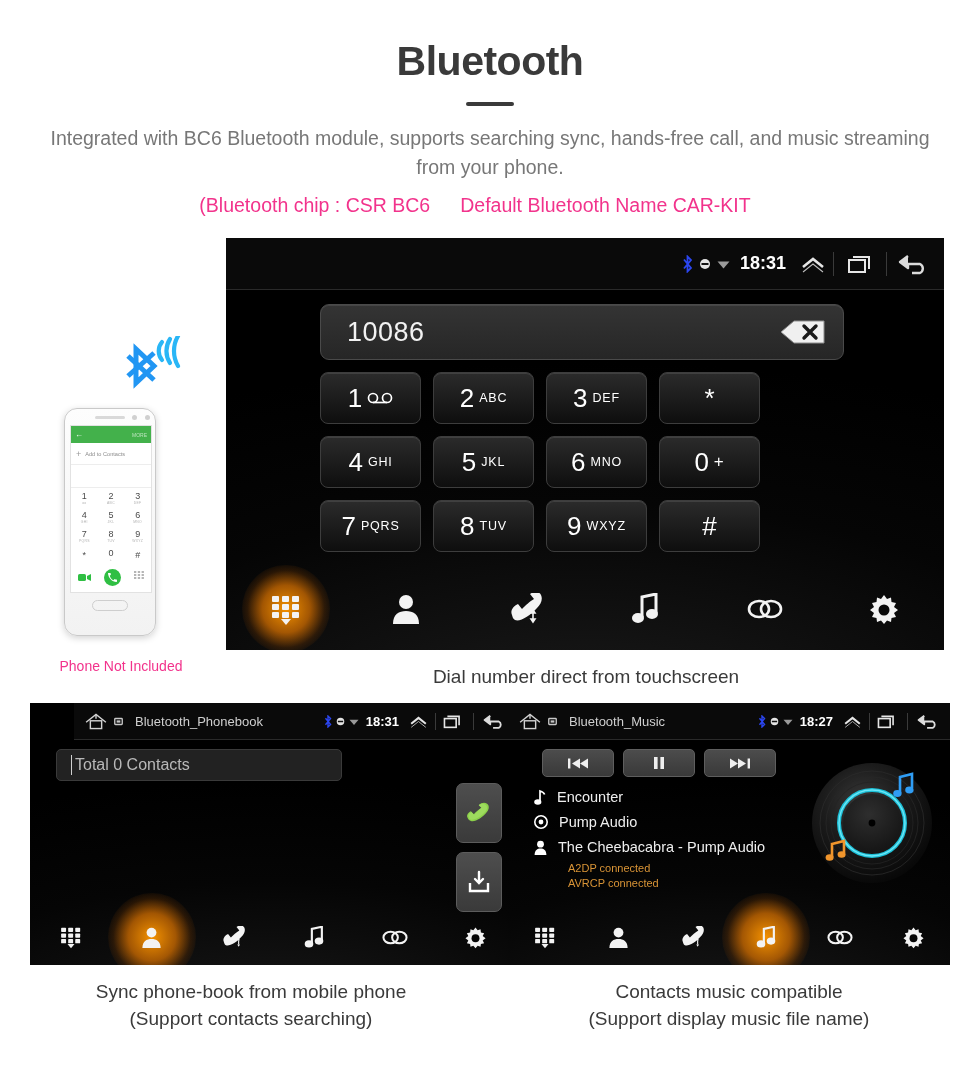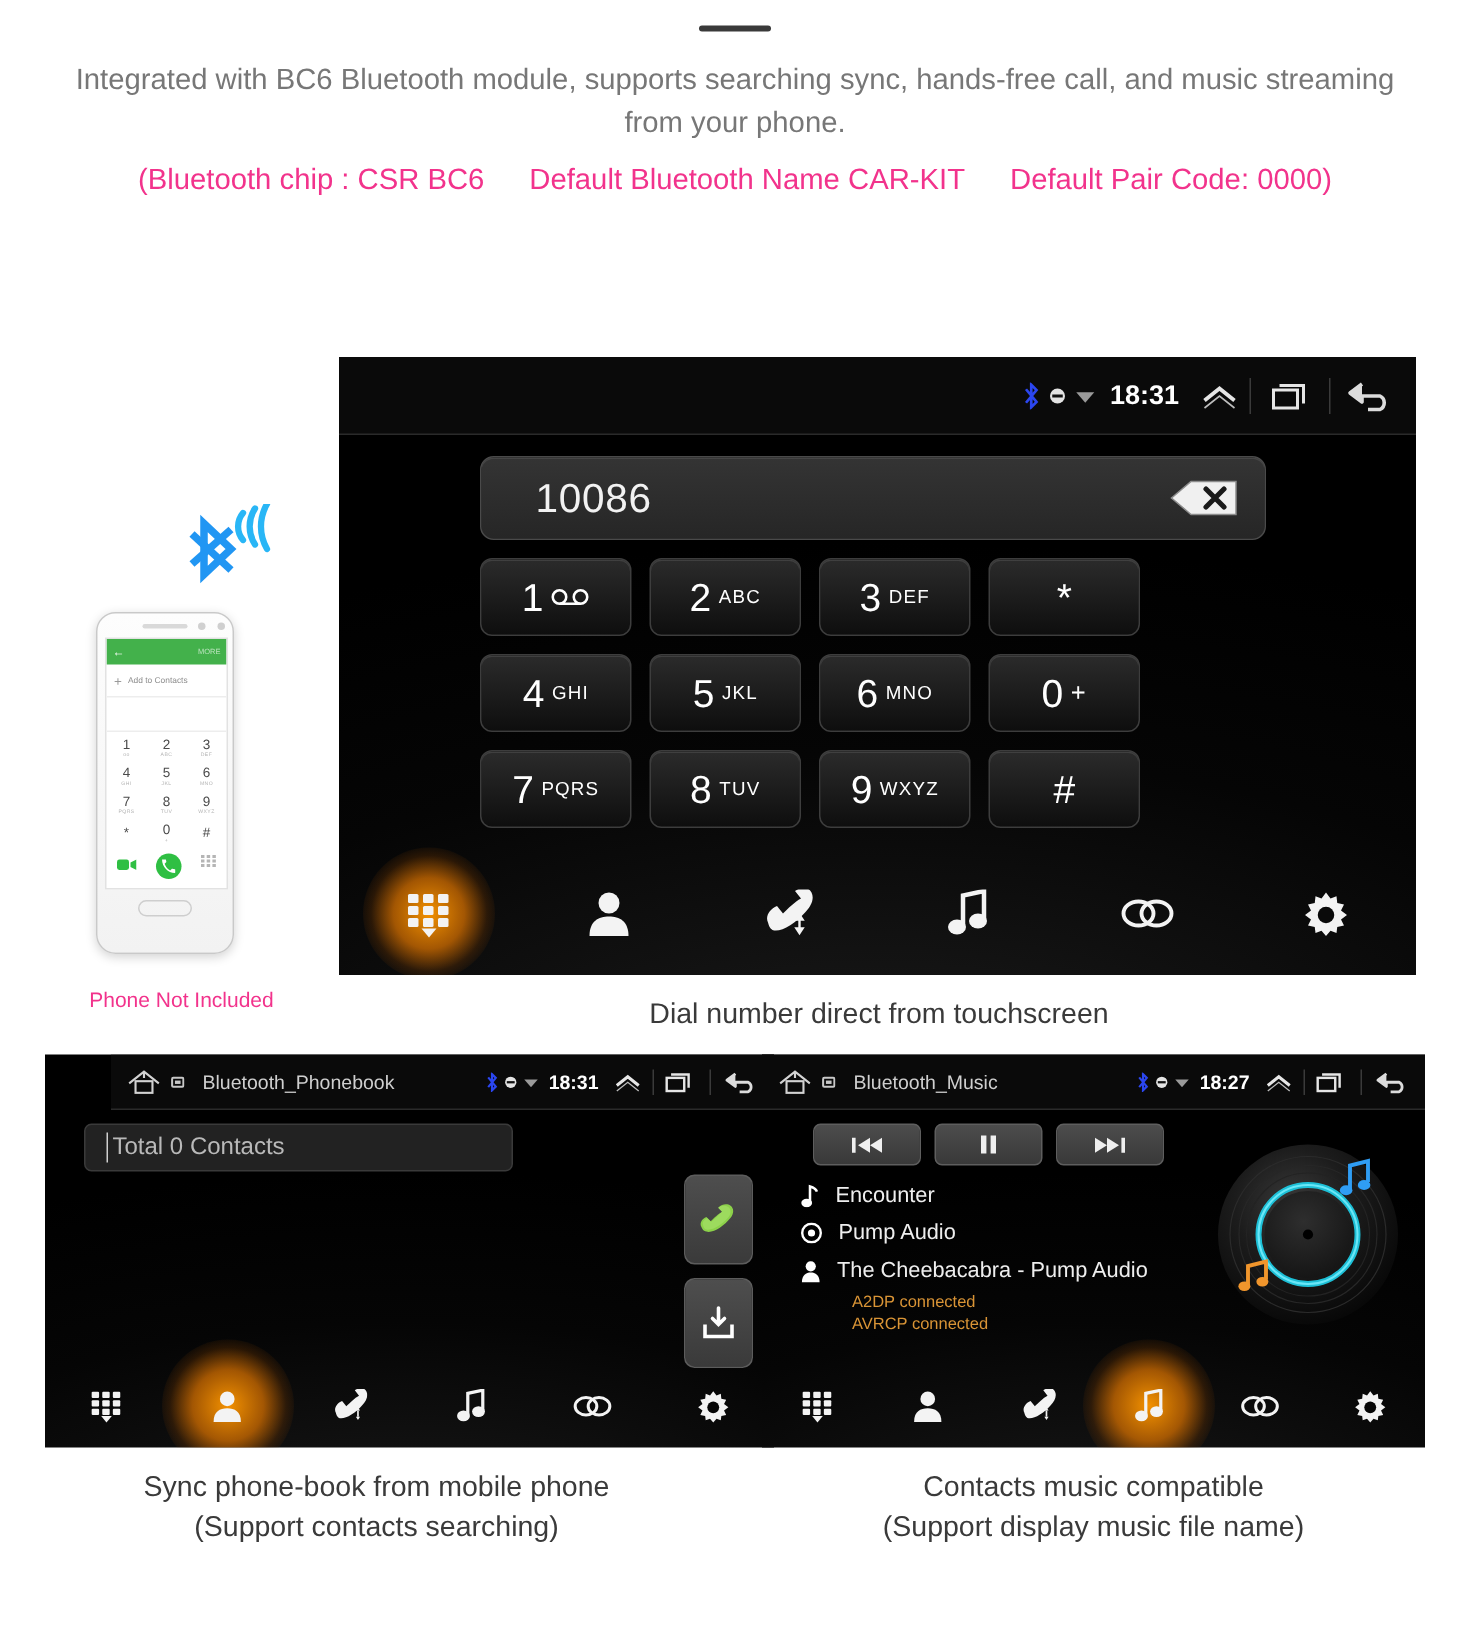--- a/index.html
+++ b/index.html
@@ -56,21 +56,21 @@
     background:radial-gradient(ellipse 120% 90% at 50% 120%, #1c1c1c 0%, #050505 62%, #000 100%);}
   #dialer .statusbar{height:52px;padding:0 14px;font-size:18px;}
   #dialer .sb-left{gap:8px;}
   #dialer .numfield{
     position:absolute;left:94px;top:66px;width:524px;height:56px;
     background:linear-gradient(#343434,#262626);
     border:1px solid #4a4a4a;border-radius:9px;
     display:flex;align-items:center;box-sizing:border-box;
     box-shadow:inset 0 1px 0 rgba(255,255,255,.09);
   }
-  #dialer .numfield .num{color:#f2f2f2;font-size:27px;margin-left:36px;letter-spacing:.5px;}
+  #dialer .numfield .num{color:#f2f2f2;font-size:27px;margin-left:26px;letter-spacing:.5px;}
   #dialer .numfield .del{margin-left:auto;margin-right:16px;}
   .keypad{position:absolute;left:94px;top:134px;width:440px;}
   .keyrow{display:flex;gap:12px;margin-bottom:12px;}
   .key{
     width:101px;height:52px;border-radius:8px;
     background:linear-gradient(#2b2b2b,#0e0e0e);
     border:1px solid #3d3d3d;
     display:flex;align-items:center;justify-content:center;
     box-shadow:inset 0 1px 0 rgba(255,255,255,.10);
     box-sizing:border-box;color:#fff;
@@ -166,26 +166,26 @@
   #music .metarow .txt{color:#eee;font-size:14.5px;}
   #music .status{margin-left:34px;margin-top:-3px;}
   #music .status div{color:#d99436;font-size:11px;line-height:14.5px;}
   #music .disc{position:absolute;right:14px;top:56px;}
   #music .navbar{height:56px;}
 </style>
 </head>
 <body>
 
 <div class="hdr">
+  <h1>Bluetooth</h1>
   <div class="rule"></div>
   <div class="sub">Integrated with BC6 Bluetooth module, supports searching sync, hands-free call, and music streaming from your phone.</div>
   <div class="pink">
     <span class="g1">(Bluetooth chip : CSR BC6</span>
     <span class="g2">Default Bluetooth Name CAR-KIT</span>
-    <span>Default Pair Code: 0000)</span>
   </div>
 </div>
 
 <div class="bt-logo">
   <svg width="74" height="58" viewBox="0 0 74 58">
     <path d="M16 47 L34 30 L16 13 L16 47 Z M16 47 L34 30 L16 13" fill="none" stroke="#2196f3" stroke-width="5"></path>
     <path d="M8 20 L34 44" stroke="#2196f3" stroke-width="5" fill="none"></path>
     <path d="M8 40 L34 17" stroke="#2196f3" stroke-width="5" fill="none"></path>
     <path d="M42 24 A14 14 0 0 1 42 6" fill="none" stroke="#29b6f6" stroke-width="4.2" stroke-linecap="round"></path>
     <path d="M50 27 A22 22 0 0 1 50 3" fill="none" stroke="#29b6f6" stroke-width="4.2" stroke-linecap="round"></path>

